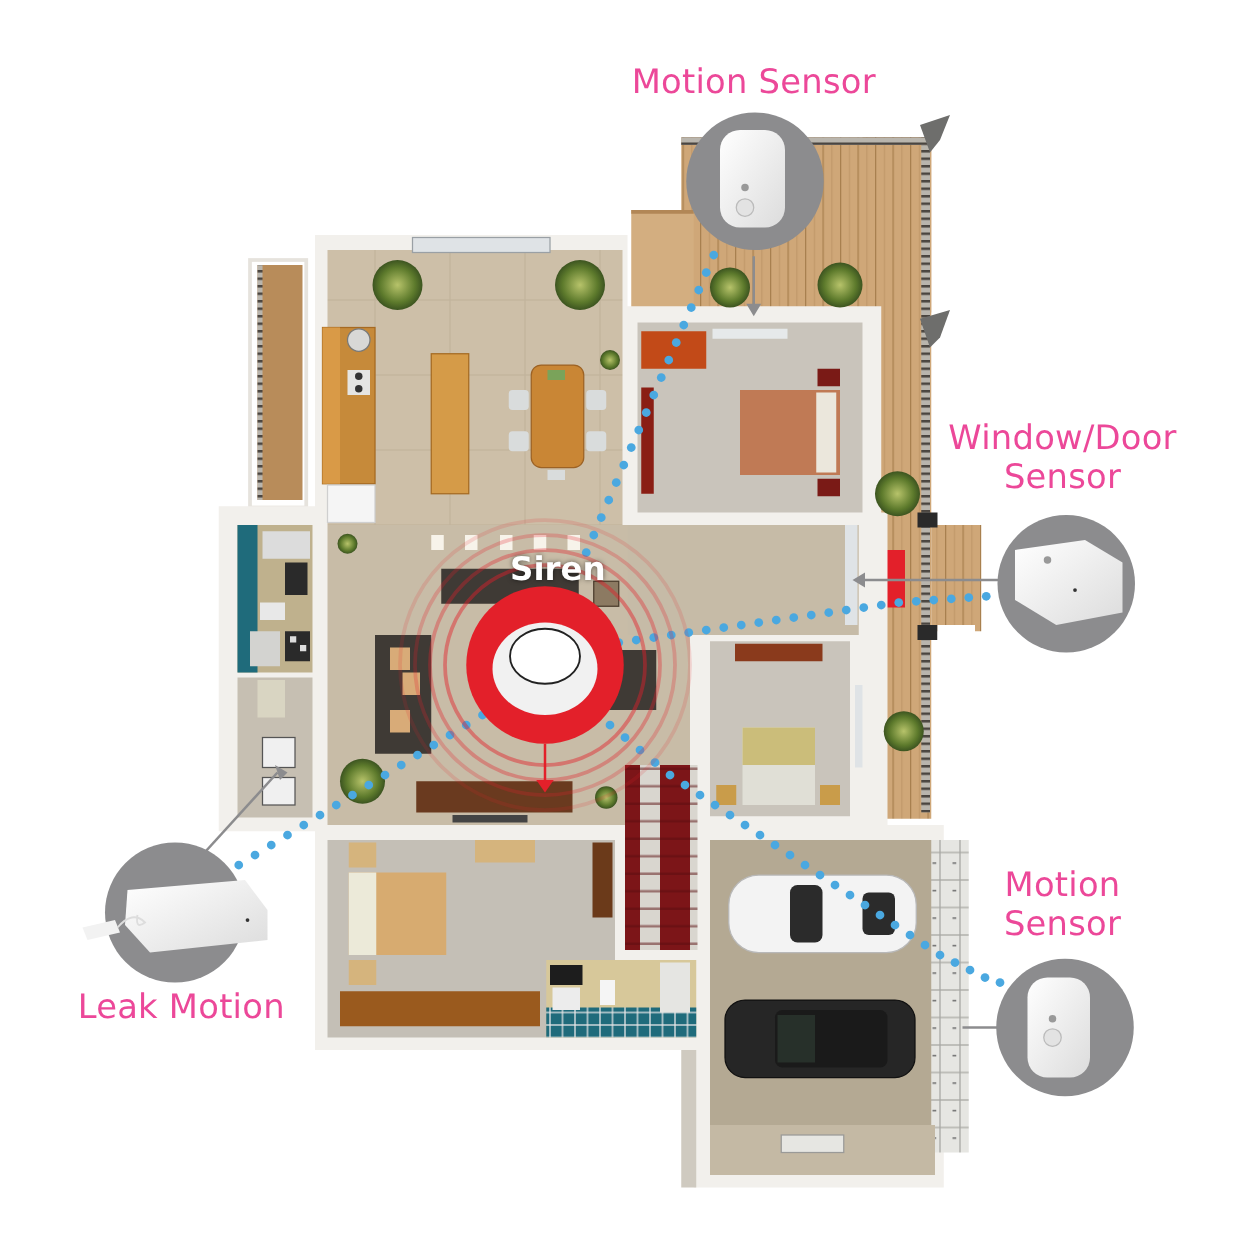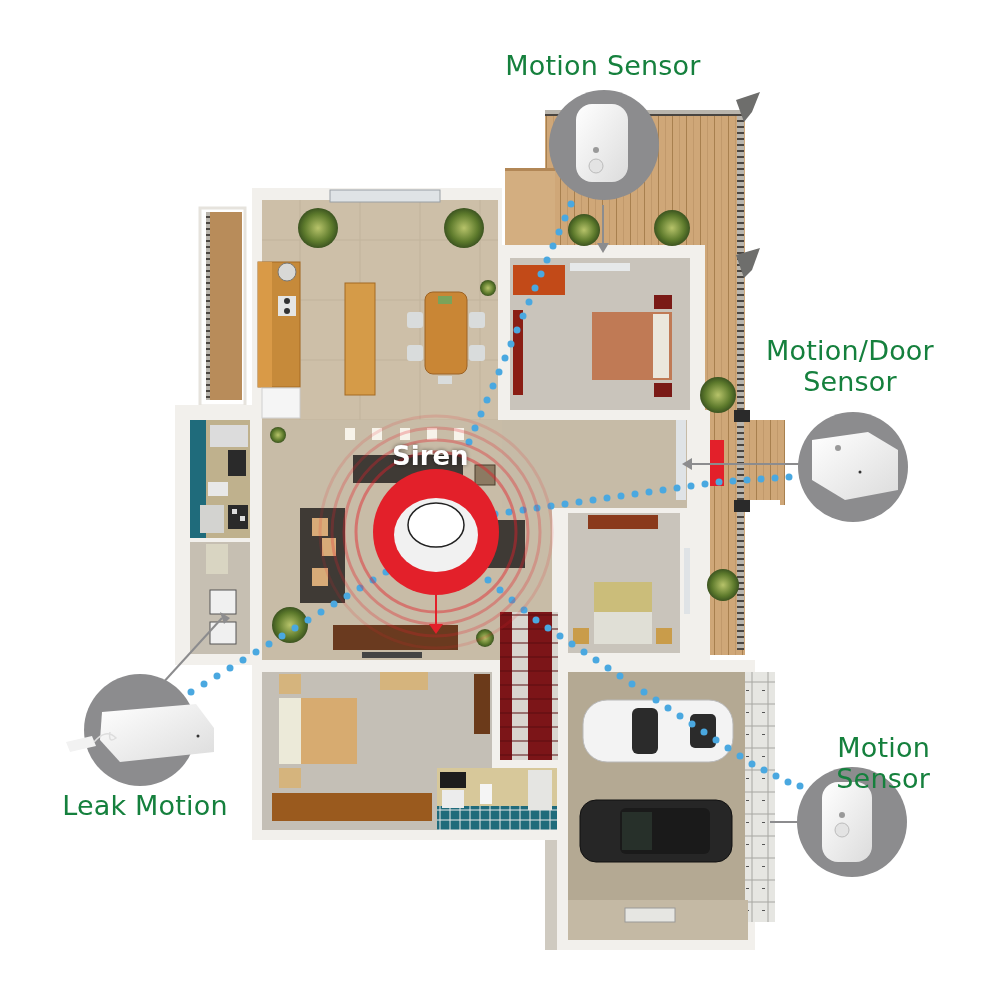--- a/index.html
+++ b/index.html
@@ -1,22 +1,22 @@
 <!DOCTYPE html>
 <html><head>
 <meta charset="utf-8">
 <style>
   html, body { margin: 0; padding: 0; background: #ffffff; }
   body { width: 1000px; height: 1000px; position: relative; overflow: hidden;
          font-family: "DejaVu Sans", sans-serif; }
   svg { position: absolute; left: 0; top: 0; }
-  .label { position: absolute; color: #15803d; font-family: "DejaVu Sans", sans-serif;
+  .label { position: absolute; color: #ec4899; font-family: "DejaVu Sans", sans-serif;
            font-size: 27px; line-height: 31px; text-align: center; letter-spacing: 0.2px; }
   .siren-label { position: absolute; color: #ffffff; font-family: "DejaVu Sans", sans-serif;
-           font-weight: bold; font-size: 26px; text-shadow: 0 0 4px rgba(0,0,0,0.55); }
+           font-weight: bold; font-size: 26px; text-shadow: 0 0 4px rgba(0,0,0,0.55); margin-left: 16px; }
 </style>
 </head>
 <body>
 
 <svg width="1000" height="1000" viewBox="0 0 1000 1000">
   <defs>
     <pattern id="deckwood" width="14" height="40" patternUnits="userSpaceOnUse">
       <rect width="14" height="40" fill="#cfa778"></rect>
       <rect x="0" width="1" height="40" fill="#a8804f"></rect>
       <rect x="7" width="1" height="40" fill="#b89062" opacity="0.6"></rect>
@@ -372,24 +372,24 @@
     <path d="M102 712 L196 704 L214 728 L214 752 L120 762 L100 740 Z" fill="url(#deviceShade)"></path>
     <path d="M66 742 L92 736 L96 746 L70 752 Z" fill="#f2f2f2"></path>
     <path d="M94 742 Q106 728 116 738 Q108 744 110 732" stroke="#ddd" stroke-width="1.5" fill="none"></path>
     <circle cx="198" cy="736" r="1.5" fill="#333"></circle>
   </g>
 </svg>
 
 <div class="label" style="left:488px; top:50px; width:230px;">Motion Sensor</div>
 
 <div class="label" style="left:740px; top:335px; width:220px;">
-  <div>Motion/Door</div>
+  <div>Window/Door</div>
   <div>Sensor</div>
 </div>
 
 <div class="siren-label" style="left:392px; top:441px;">Siren</div>
 
-<div class="label" style="left:770px; top:732px; width:160px;text-align:right;">
+<div class="label" style="left:770px; top:693px; width:160px;">
   <div>Motion</div>
   <div>Sensor</div>
 </div>
 
 <div class="label" style="left:40px; top:790px; width:210px;">Leak Motion</div>
 
 </body></html>

